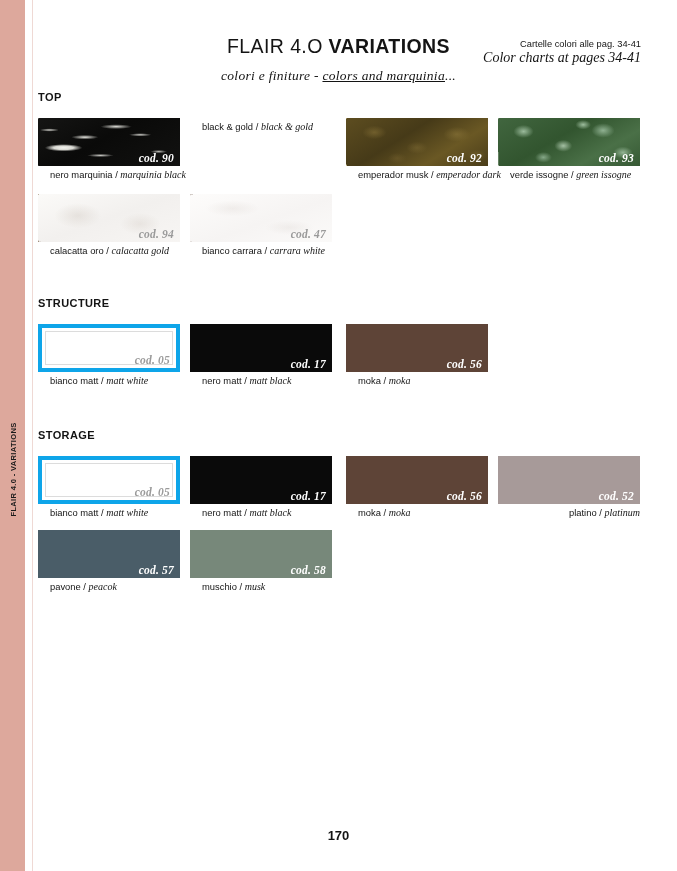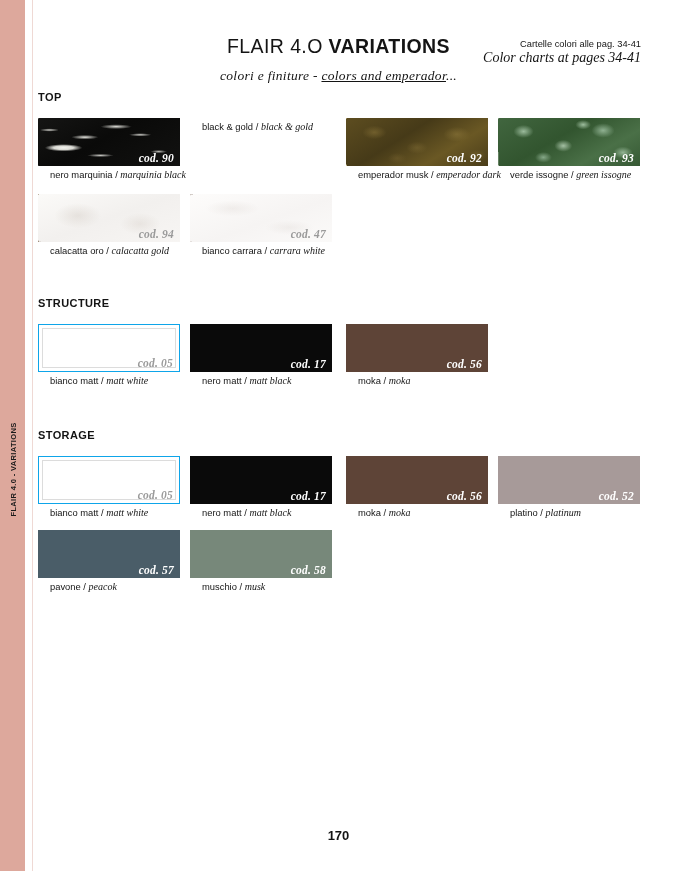--- a/index.html
+++ b/index.html
@@ -91,21 +91,21 @@
 
   
   .swatch-cell { position: absolute; }
   .swatch {
     position: relative;
     width: 142px;
     height: 48px;
     overflow: hidden;
   }
   .swatch.framed {
-    border: 1px solid #0ea5e9;
+    border: 4px solid #0ea5e9;
     padding: 3px;
     background: #fff;
   }
   .swatch.framed .fill {
     border: 1px solid #dcdcdc;
   }
   .swatch.padded {
     padding: 4px;
   }
   .fill {
@@ -237,21 +237,21 @@
   <div id="side-tab">
     <div id="side-tab-label">FLAIR 4.0 - VARIATIONS</div>
   </div>
   <div id="side-rule"></div>
 
   <div id="header">
     <div id="title">
       <span>FLAIR 4.O </span><span class="bold">VARIATIONS</span>
     </div>
     <div id="subtitle">
-      <span>colori e finiture - </span><span class="und">colors and emperador</span><span>...</span>
+      <span>colori e finiture - </span><span class="und">colors and marquinia</span><span>...</span>
     </div>
     <div id="ref-note">
       <div id="ref-it">Cartelle colori alle pag. 34-41</div>
       <div id="ref-en">Color charts at pages 34-41</div>
     </div>
   </div>
 
   <div id="sections-root">
       <div class="section-title" style="left: 38px; top: 91px;">TOP</div>
       <div class="swatch-cell" style="left: 38px; top: 118px; text-align: center;">
@@ -329,21 +329,21 @@
         </div>
         <div class="caption"><span>nero matt / </span><span class="en">matt black</span></div>
       </div>
       <div class="swatch-cell" style="left: 346px; top: 456px;">
         <div class="swatch ">
           <div class="fill" style="background: rgb(94, 68, 55);"></div>
           <div class="cod light">cod. 56</div>
         </div>
         <div class="caption"><span>moka / </span><span class="en">moka</span></div>
       </div>
-      <div class="swatch-cell" style="left: 498px; top: 456px;">
+      <div class="swatch-cell" style="left: 498px; top: 456px; text-align: right;">
         <div class="swatch ">
           <div class="fill" style="background: rgb(167, 154, 153);"></div>
           <div class="cod light">cod. 52</div>
         </div>
         <div class="caption"><span>platino / </span><span class="en">platinum</span></div>
       </div>
       <div class="swatch-cell" style="left: 38px; top: 530px;">
         <div class="swatch ">
           <div class="fill" style="background: rgb(74, 93, 104);"></div>
           <div class="cod light">cod. 57</div>

